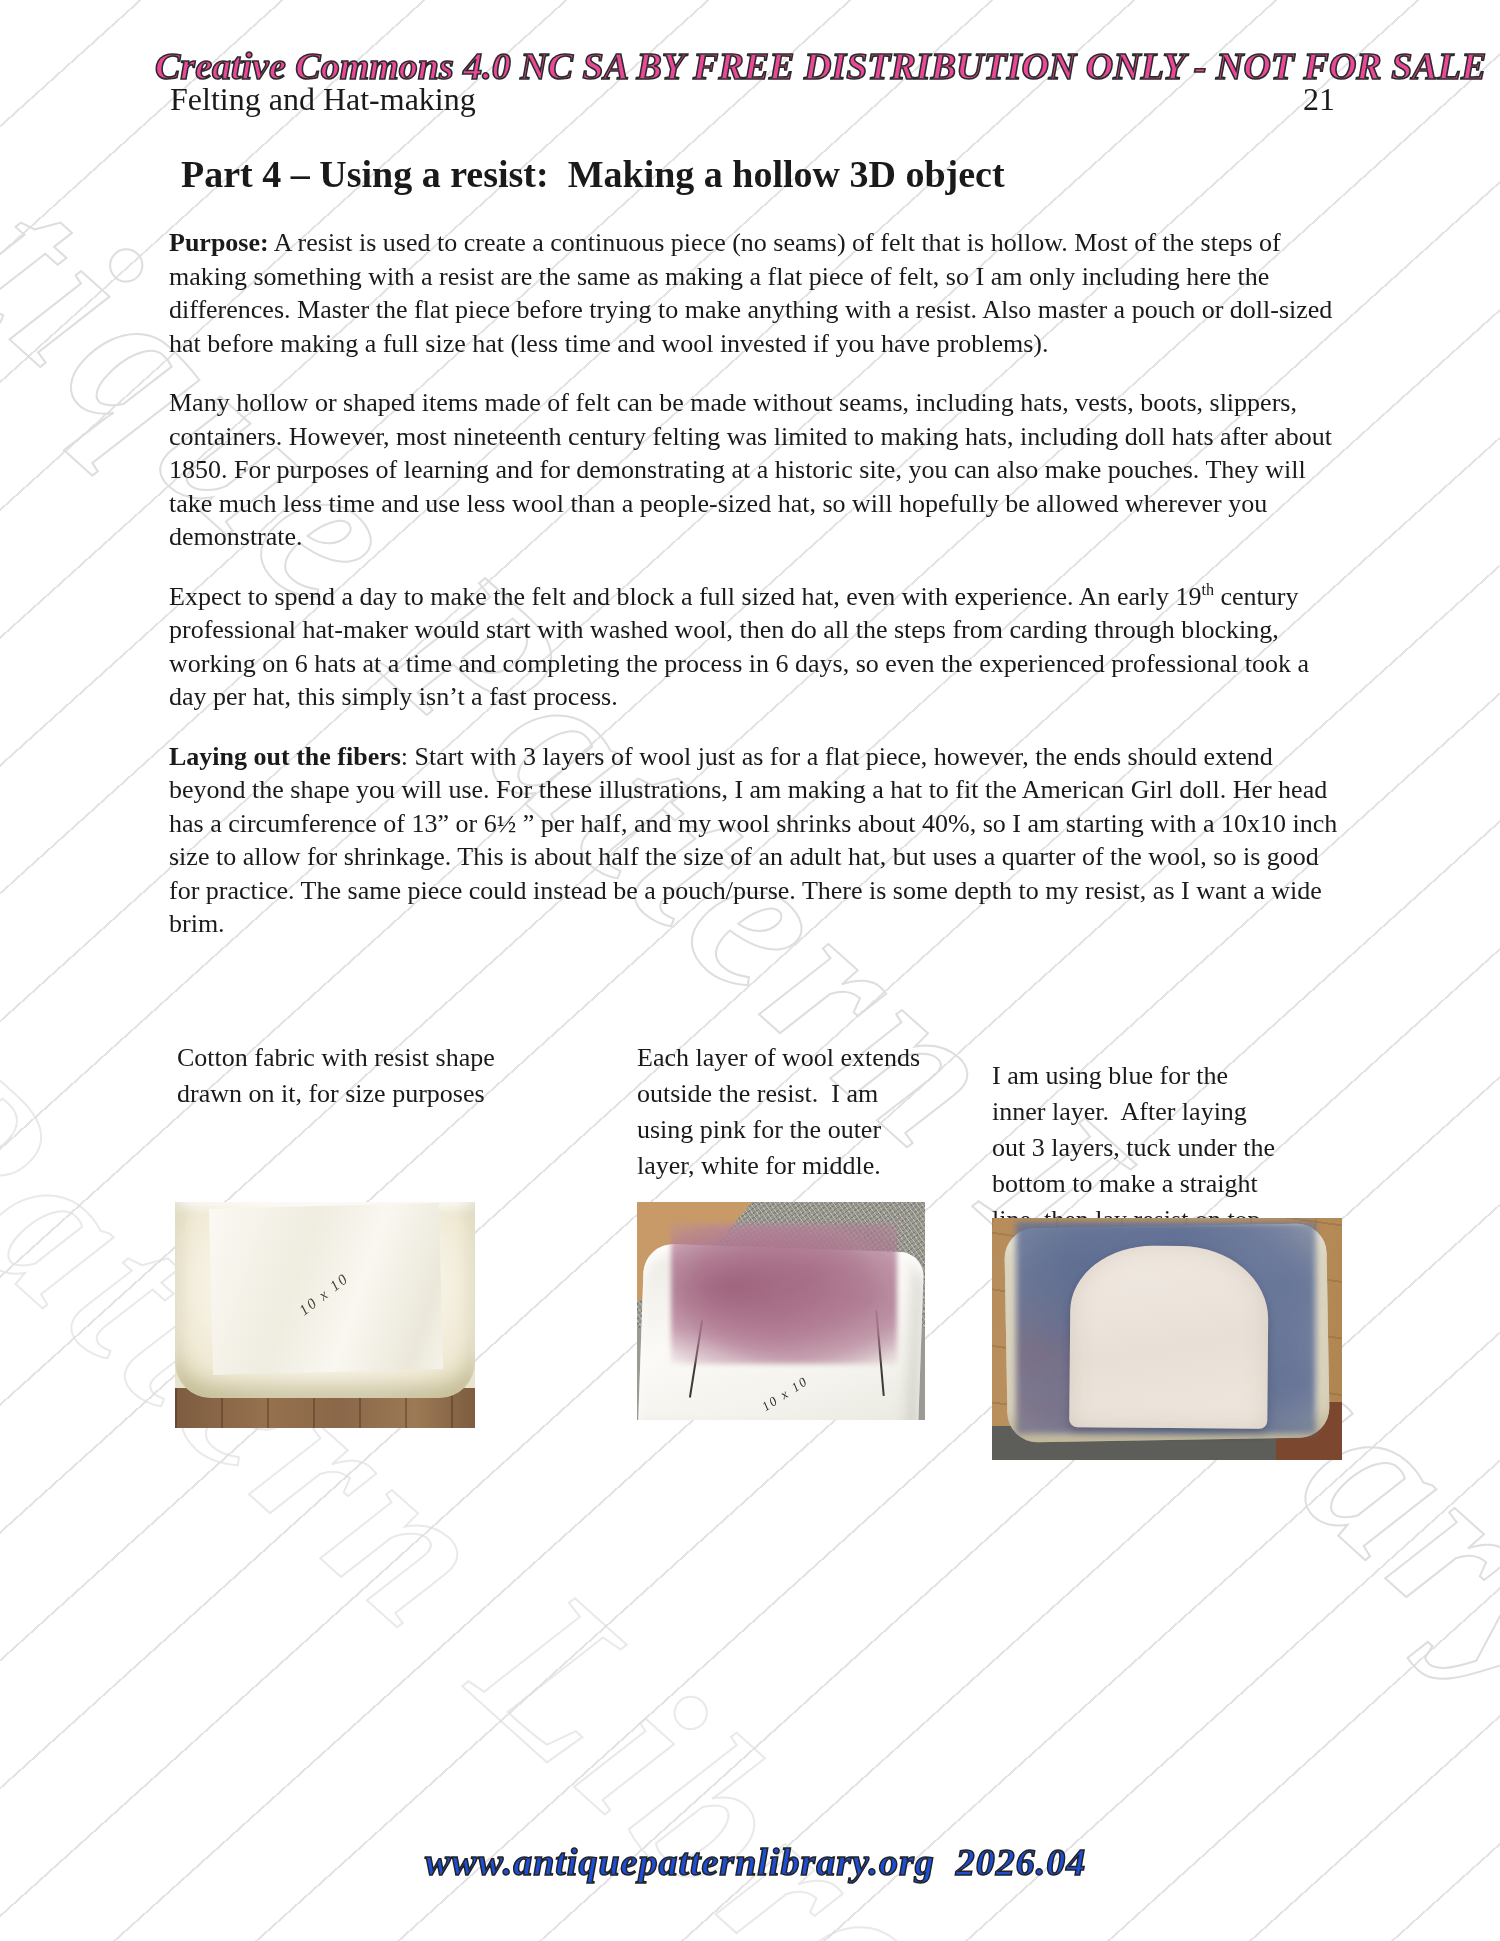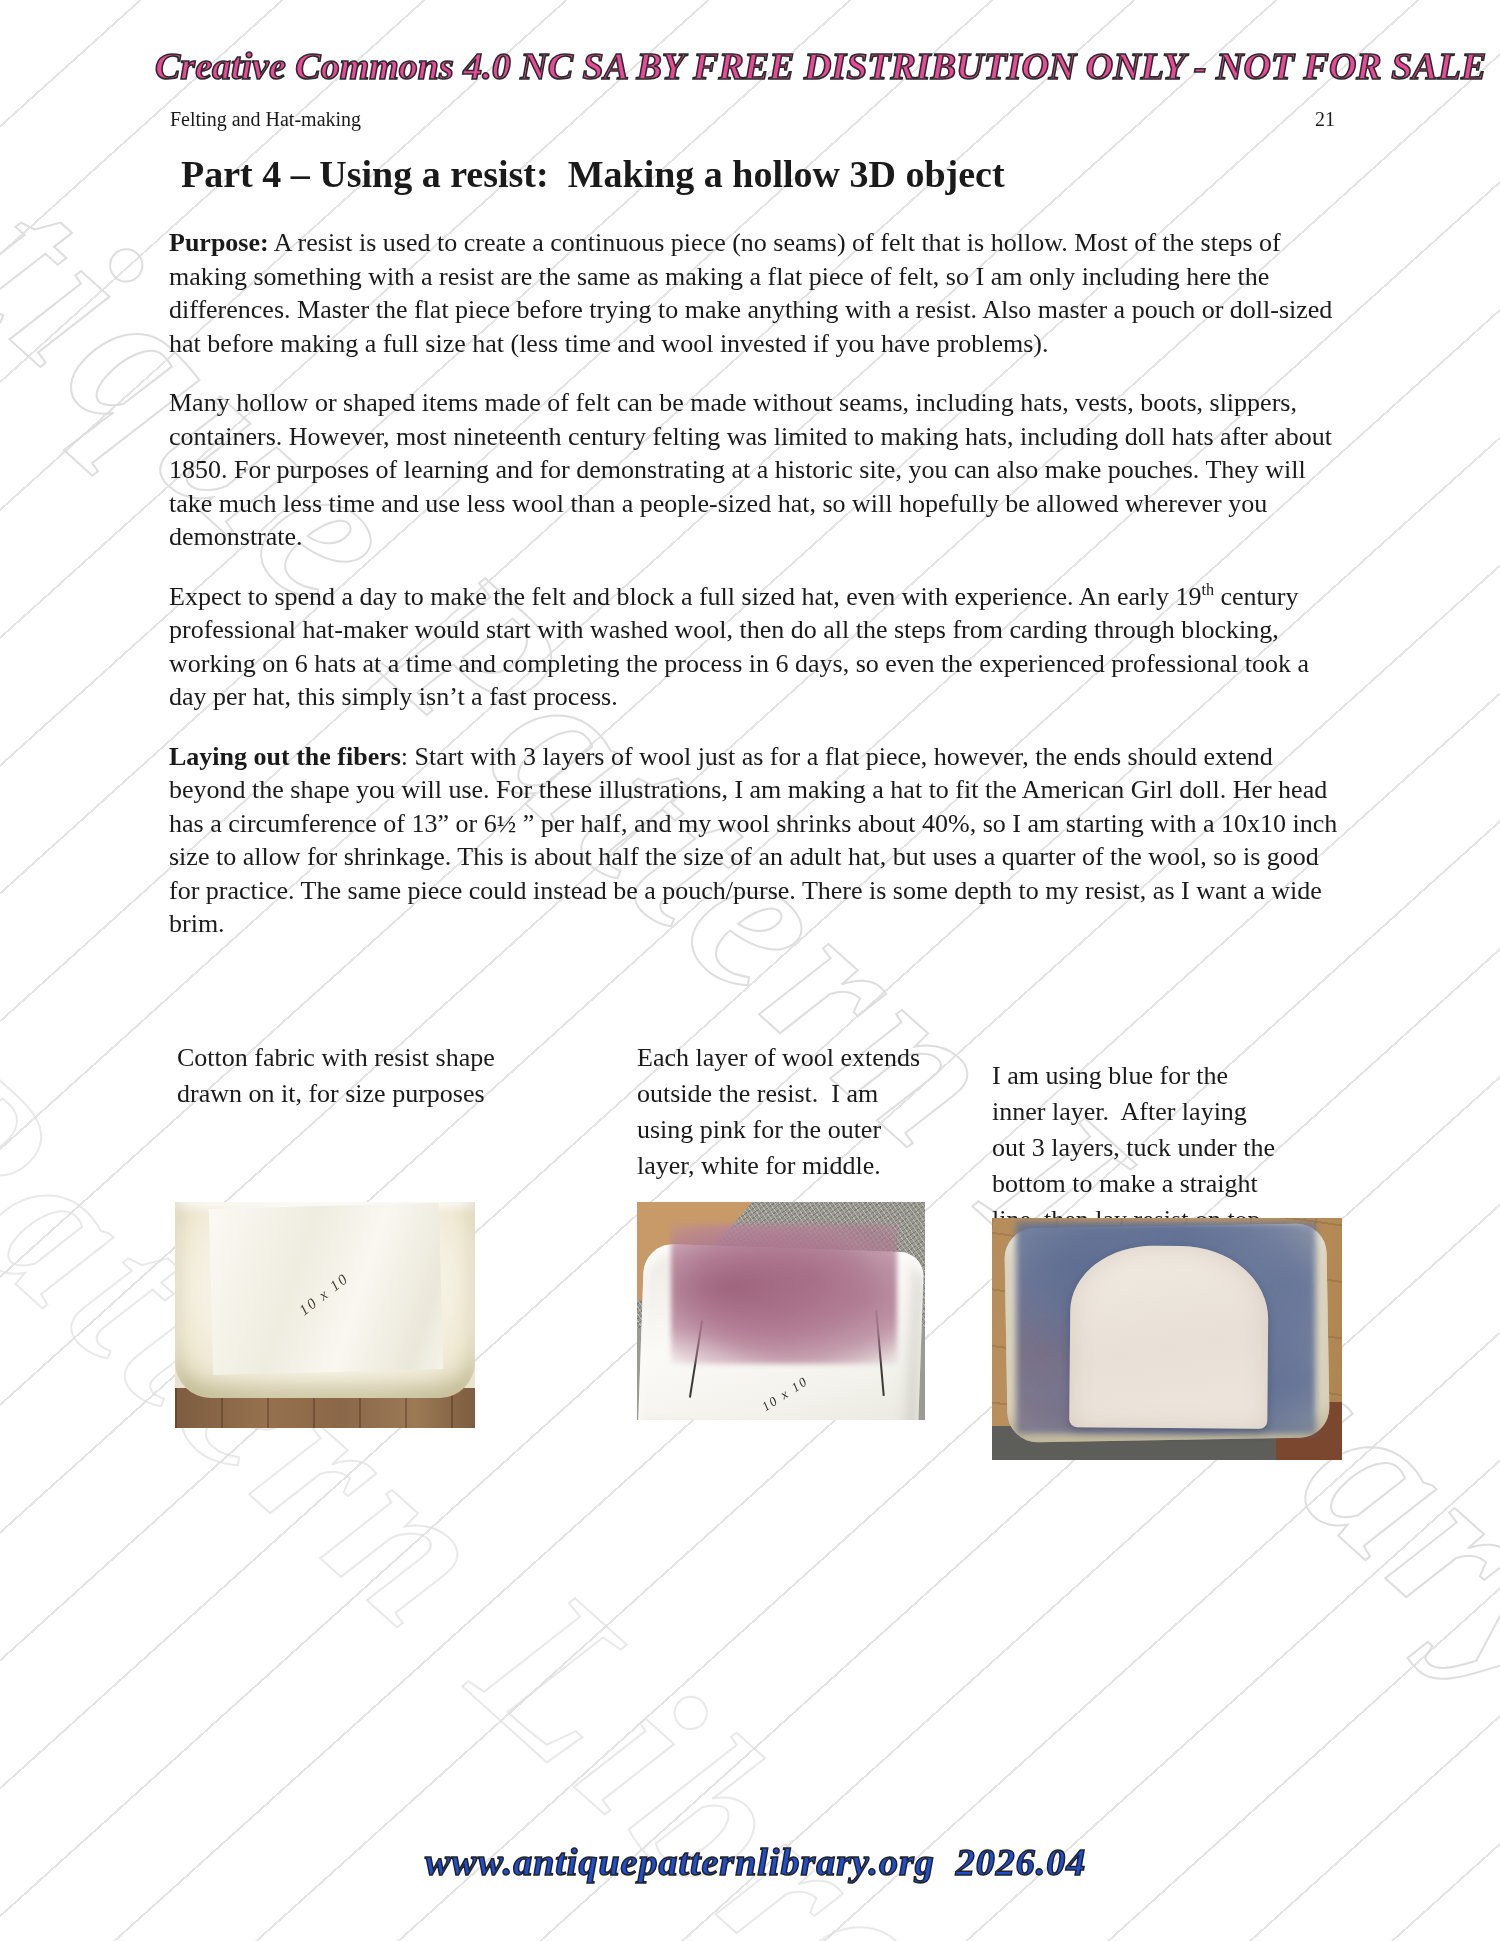--- a/index.html
+++ b/index.html
@@ -20,22 +20,22 @@
     pointer-events:none;
   }
   .wm1{left:-130px;top:-50px;}
   .wm2{left:-640px;top:430px;opacity:.65;}
   
   .banner{
     position:absolute;left:155px;top:44px;font-size:38px;font-weight:bold;font-style:italic;
     white-space:pre;color:#ec4899;-webkit-text-stroke:1.6px #2b2b2b;letter-spacing:0px;
   }
   .running{
-    position:absolute;left:170px;top:104px;width:1165px;display:flex;
-    justify-content:space-between;font-size:20px;line-height:30px;
+    position:absolute;left:170px;top:84px;width:1165px;display:flex;
+    justify-content:space-between;font-size:32px;line-height:30px;
   }
   .title{
     position:absolute;left:177px;top:148px;margin:4px;font-size:38px;font-weight:bold;
     white-space:pre;letter-spacing:0px;
   }
   
   .bodycol{
     position:absolute;left:169px;top:226px;width:1170px;
     font-size:26px;line-height:33.5px;text-align:left;
   }

